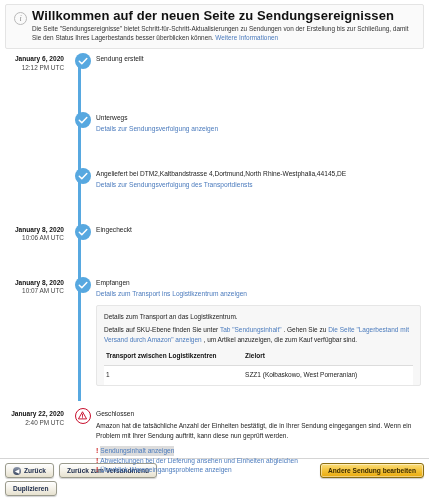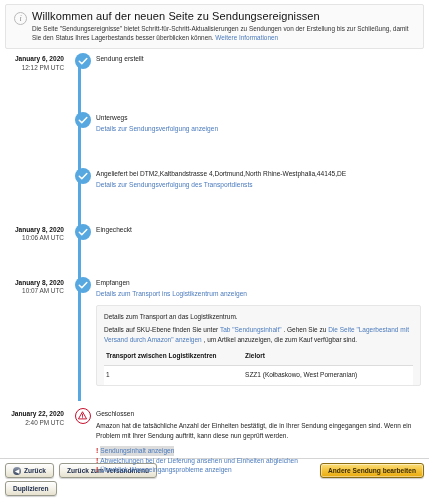--- a/index.html
+++ b/index.html
@@ -30,22 +30,22 @@
     border-radius: 50%;
     border: 1px solid #b9b9b9;
     color: #8a8a8a;
     font-size: 8px;
     font-family: "Liberation Serif", serif;
     font-style: italic;
     line-height: 11.5px;
     text-align: center;
   }
   .info-title {
-    font-size: 11px;
-    font-weight: 400;
+    font-size: 13px;
+    font-weight: 700;
     color: #111;
     letter-spacing: .1px;
     margin: 0 0 3px 0;
     line-height: 12px;
   }
   .info-body {
     font-size: 6.4px;
     line-height: 8.6px;
     color: #333;
     margin: 0;

